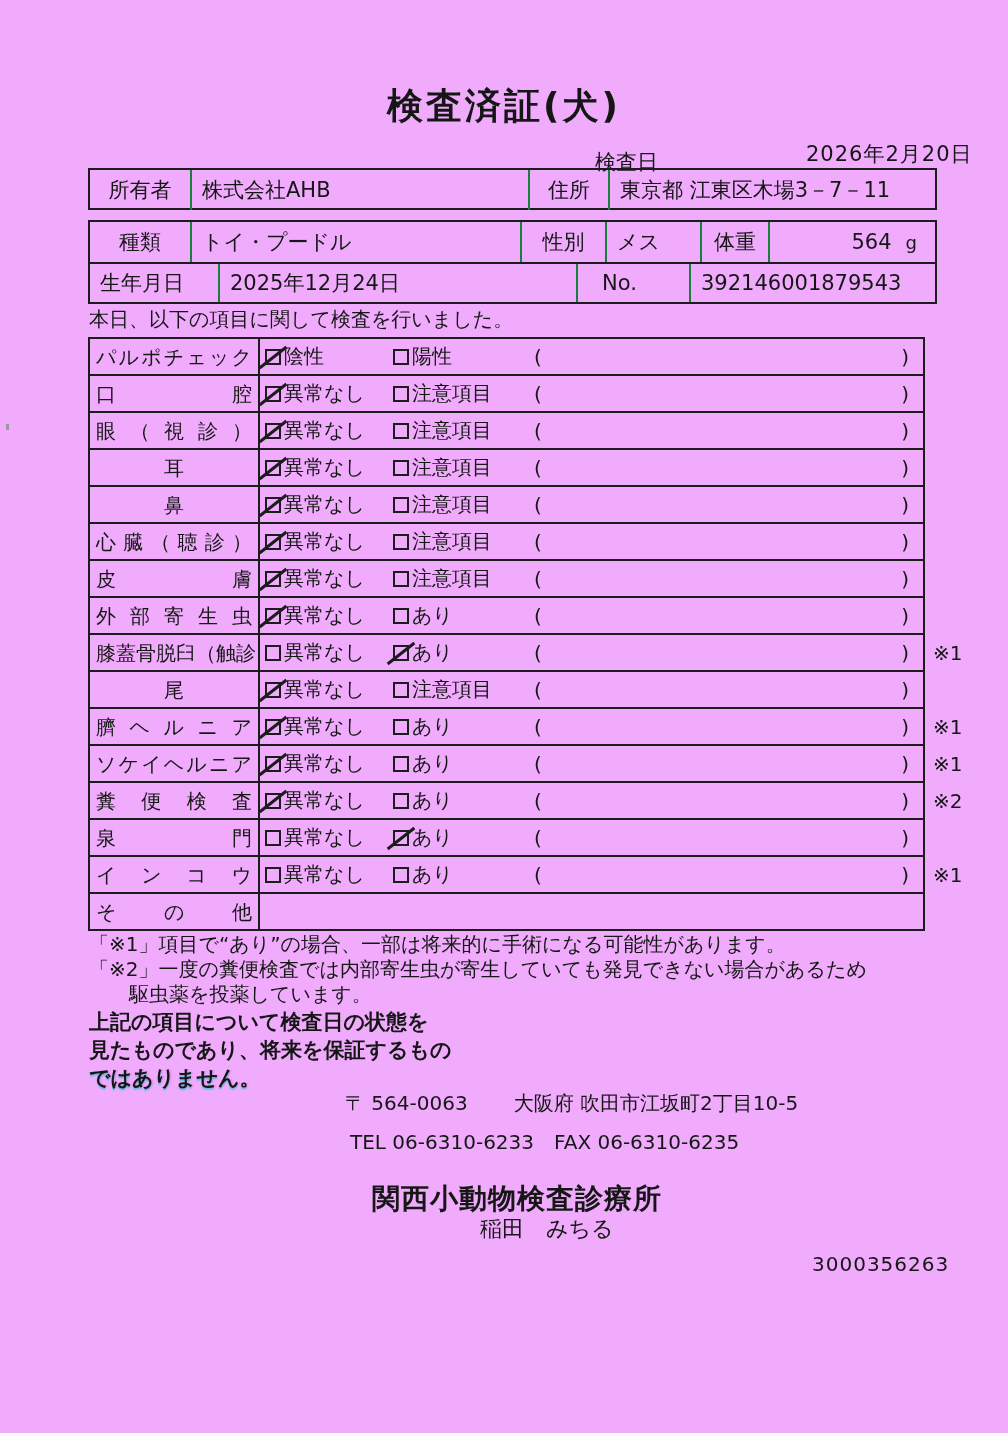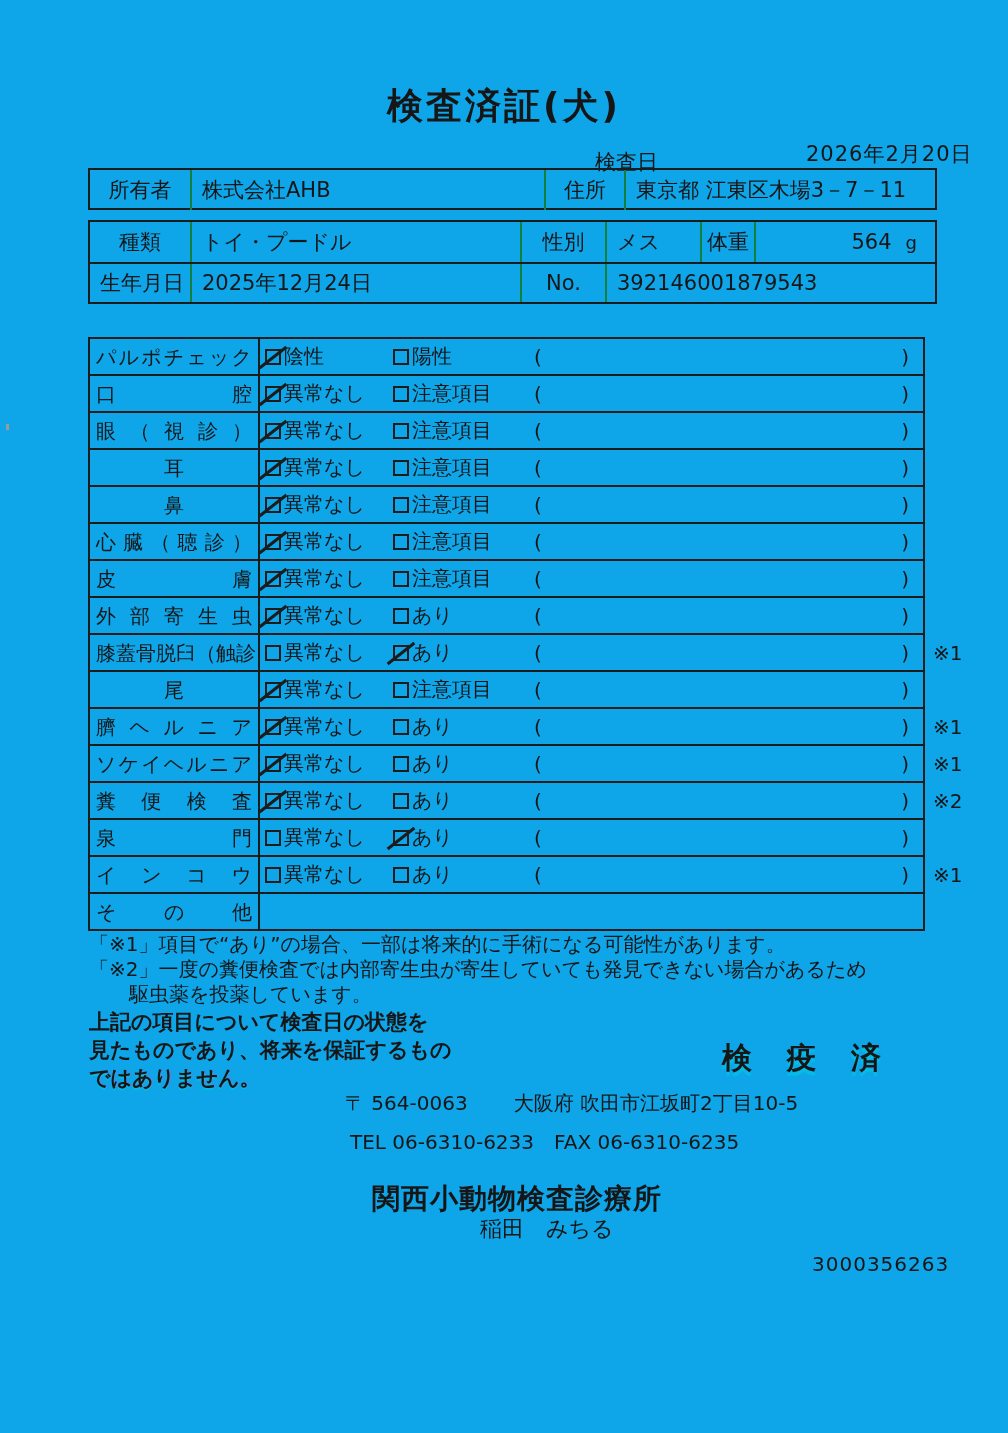--- a/index.html
+++ b/index.html
@@ -1,52 +1,52 @@
 <!DOCTYPE html>
 <html lang="ja"><head>
 <meta charset="utf-8">
 <style>
   * { margin:0; padding:0; box-sizing:border-box; }
   html,body { background:#e9e9e9; }
   body { font-family:"DejaVu Sans","Liberation Sans",sans-serif; color:#161616; }
   .page {
     position:relative; width:1008px; height:1433px; margin:0 auto;
-    background:#0ea5e9; overflow:hidden;
+    background:#f0abfc; overflow:hidden;
   }
   
   .title {
     position:absolute; top:82px; left:0; width:1008px;
     text-align:center; font-size:36px; font-weight:bold; letter-spacing:3px;
   }
   
   .date-row { position:absolute; top:140px; left:0; width:1008px; height:26px; font-size:21px; }
   .date-label { position:absolute; left:595px; top:8px; }
   .date-value { position:absolute; left:806px; top:0; letter-spacing:1px; }
   
   .tbl { position:absolute; left:88px; width:849px; border:2px solid #1c1c1c; }
   .tbl-owner { top:168px; height:42px; }
   .tbl-pet { top:220px; height:84px; }
   .trow { display:flex; height:40px;text-align:center; }
   .tbl-pet .trow { height:40px; }
-  .tbl-pet .trow + .trow { border-top:2px solid #1c1c1c; }
+  .tbl-pet .trow + .trow { border-top:2px solid #1c1c1c;gap:28px; }
   .tcell {
     display:flex; align-items:center; font-size:21px; padding:0 10px;
     white-space:nowrap; overflow:hidden;
   }
   .tcell + .tcell { border-left:2px solid #15803d; }
   .tc-label { justify-content:center; }
   .w-owner { width:100px; }
   .w-ownerval { width:338px; }
-  .w-addr { width:80px;margin-left:16px; }
+  .w-addr { width:80px; }
   .w-addrval { flex:1; }
   .w-type { width:100px; }
   .w-typeval { width:330px; }
   .w-sex { width:85px; }
   .w-sexval { width:95px; }
-  .w-weight { width:54px; padding:0 0; }
+  .w-weight { width:68px; padding:0 0; }
   .w-weightval { flex:1; justify-content:flex-end; }
   .w-noval { flex:1; }
   .weight-unit { font-size:18px; margin-left:14px; margin-right:8px; }
   
   .intro { position:absolute; top:306px; left:89px; font-size:20px; }
   
   .checklist {
     position:absolute; top:337px; left:88px; width:837px;
     border:2px solid #1c1c1c; border-bottom:none;
   }
@@ -131,20 +131,21 @@
       </div>
     </div>
     <div class="trow">
       <div class="tcell w-type">生年月日</div>
       <div class="tcell w-typeval">2025年12月24日</div>
       <div class="tcell tc-label w-sex">No.</div>
       <div class="tcell w-noval">392146001879543</div>
     </div>
   </div>
 
+  <div class="intro">本日、以下の項目に関して検査を行いました。</div>
 
   <div class="checklist" id="checklist">
       <div class="cl-row">
         <div class="cl-label justify">パルポチェック</div>
         <div class="cl-content">
           <span class="cl-group1">
             <span class="cb checked"></span>
             <span>陰性</span>
           </span>
           <span class="cl-group2">
@@ -381,21 +382,20 @@
     <div>「※2」一度の糞便検査では内部寄生虫が寄生していても発見できない場合があるため</div>
     <div class="note-indent">駆虫薬を投薬しています。</div>
   </div>
 
   <div class="statement">
     <div>上記の項目について検査日の状態を</div>
     <div>見たものであり、将来を保証するもの</div>
     <div class="hl-cyan">ではありません。</div>
   </div>
 
-  <div class="stamp">検 疫 済</div>
 
   <div class="f-postal">
     <span>〒 564-0063</span>
     <span class="addr">大阪府 吹田市江坂町2丁目10-5</span>
   </div>
 
   <div class="f-tel">
     <span>TEL 06-6310-6233</span>
     <span class="fax">FAX 06-6310-6235</span>
   </div>

